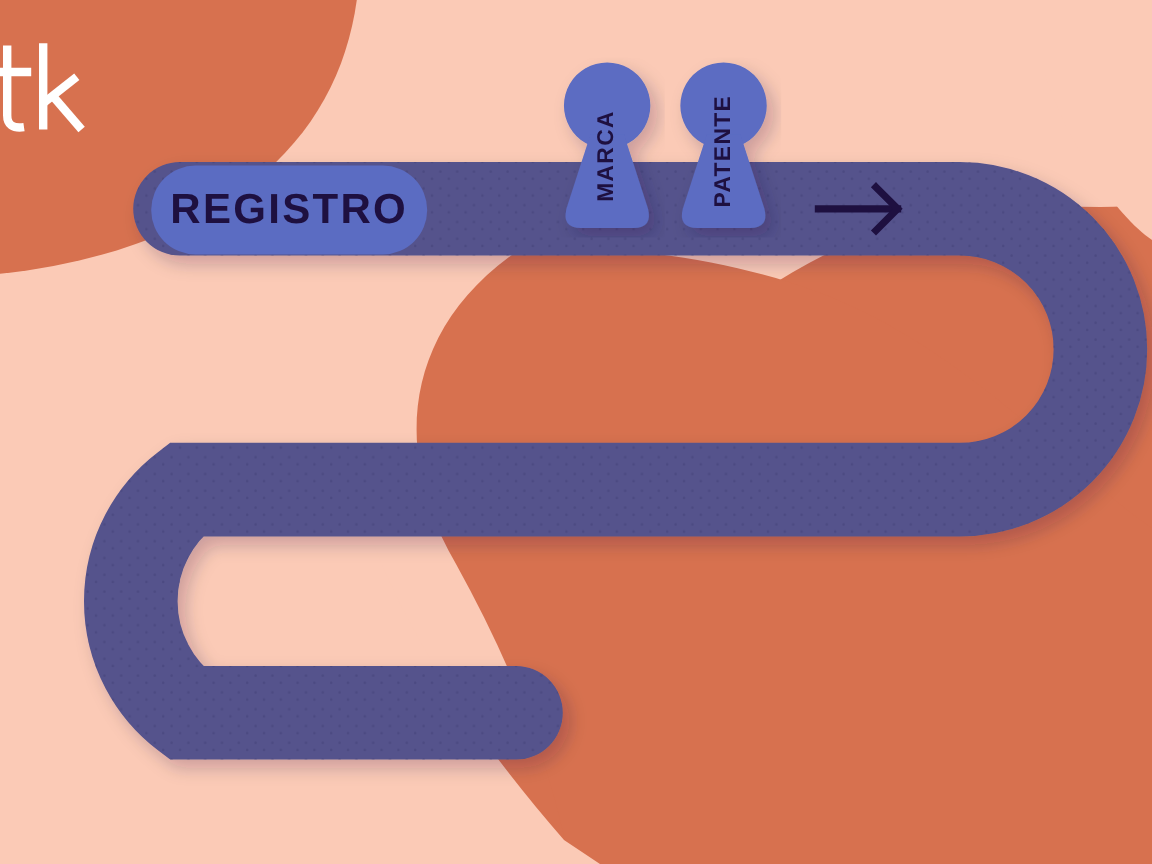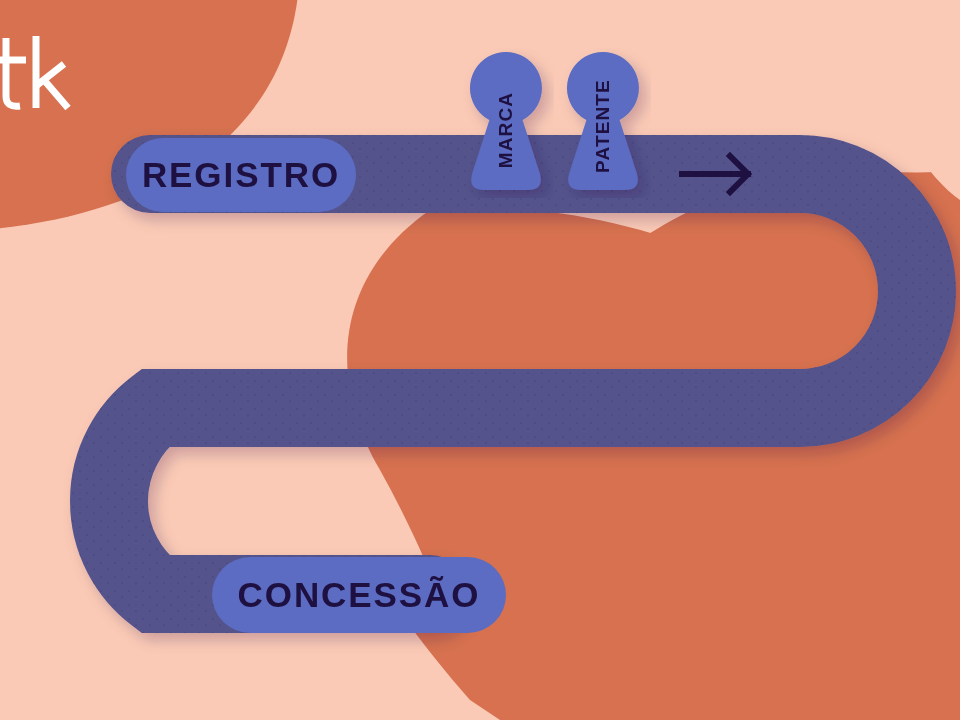--- a/index.html
+++ b/index.html
@@ -198,17 +198,14 @@
     </div>
   </div>
 
   <svg id="arrow-forward" viewBox="0 0 80 48" aria-hidden="true">
     <g stroke="#1e1040" stroke-width="6" fill="none" stroke-linecap="square" stroke-linejoin="miter">
       <line x1="4" y1="24" x2="70" y2="24"></line>
       <polyline points="52,6 70,24 52,42"></polyline>
     </g>
   </svg>
 
-  <div class="pill" id="pill-concessao">
-    <span>CONCESSÃO</span>
-  </div>
 
 </div>
 
 </body></html>

